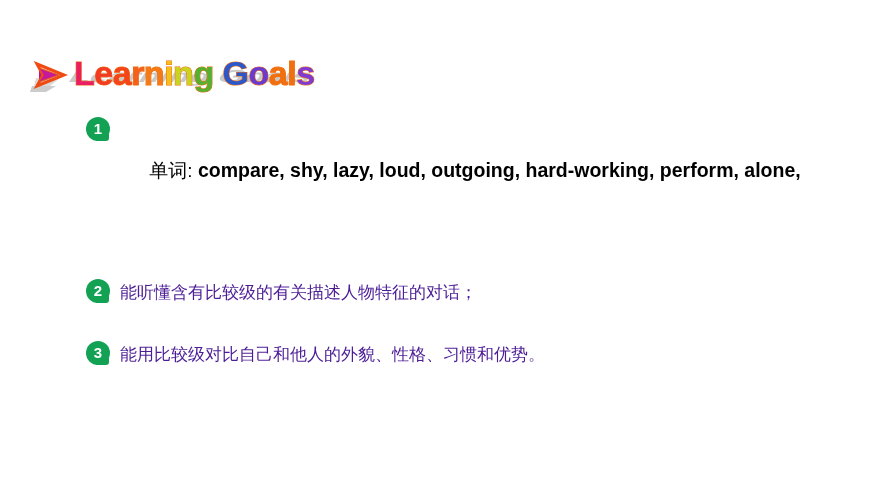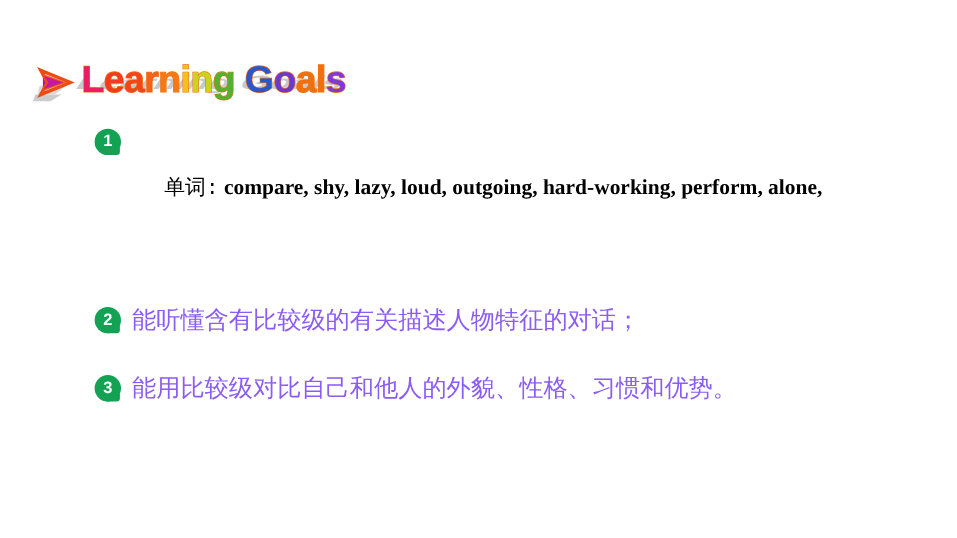--- a/index.html
+++ b/index.html
@@ -124,33 +124,33 @@
   .goal-body { padding-top: 0px; }
 
   .line {
     font-size: 19.5px;
     line-height: 37px;
     color: #000000;
     white-space: pre;
   }
   .bold-serif {
     font-weight: bold;
-    font-family: Liberation Serif, serif;
+    font-family: Liberation Sans, sans-serif;
   }
   .cn-label {
     font-weight: normal;
-    font-family: Liberation Mono, monospace;
+    font-family: Liberation Sans, sans-serif;
     font-size: 19px;
   }
   .cn-plain {
     font-family: "DejaVu Sans", "Liberation Sans", sans-serif;
     font-weight: normal;
-    font-size: 22px;
+    font-size: 17px;
     line-height: 30px;
-    color: #8b5cf6;
+    color: #4c1d95;
     white-space: pre;
   }
   .indent-line { padding-left: 54px; }
   .gap { display: inline-block; width: 28px; }
 </style>
 </head>
 <body>
 
 <div id="title-row">
 

